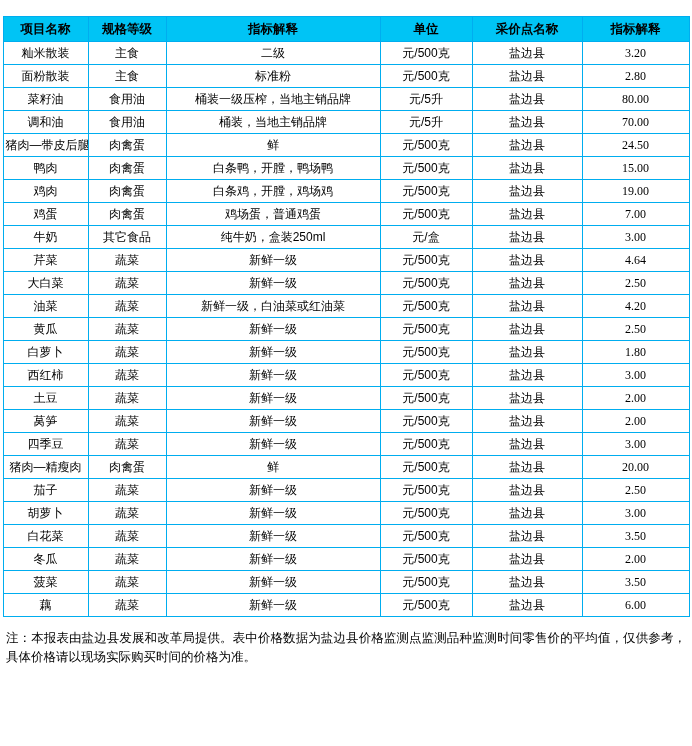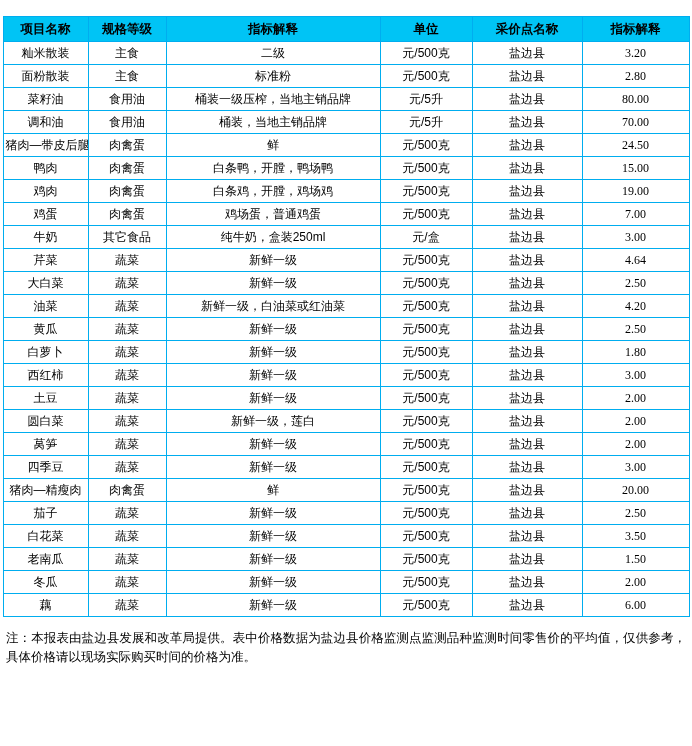--- a/index.html
+++ b/index.html
@@ -215,82 +215,82 @@
         </tr>
         <tr>
           <td class="name-cell">土豆</td>
           <td>蔬菜</td>
           <td>新鲜一级</td>
           <td>元/500克</td>
           <td>盐边县</td>
           <td class="price-cell">2.00</td>
         </tr>
         <tr>
-          <td class="name-cell">圆白菜</td>
-          <td>蔬菜</td>
-          <td>新鲜一级，莲白</td>
+          <td class="name-cell">莴笋</td>
+          <td>蔬菜</td>
+          <td>新鲜一级</td>
           <td>元/500克</td>
           <td>盐边县</td>
           <td class="price-cell">2.00</td>
         </tr>
         <tr>
-          <td class="name-cell">莴笋</td>
+          <td class="name-cell">四季豆</td>
+          <td>蔬菜</td>
+          <td>新鲜一级</td>
+          <td>元/500克</td>
+          <td>盐边县</td>
+          <td class="price-cell">3.00</td>
+        </tr>
+        <tr>
+          <td class="name-cell">猪肉—精瘦肉</td>
+          <td>肉禽蛋</td>
+          <td>鲜</td>
+          <td>元/500克</td>
+          <td>盐边县</td>
+          <td class="price-cell">20.00</td>
+        </tr>
+        <tr>
+          <td class="name-cell">茄子</td>
+          <td>蔬菜</td>
+          <td>新鲜一级</td>
+          <td>元/500克</td>
+          <td>盐边县</td>
+          <td class="price-cell">2.50</td>
+        </tr>
+        <tr>
+          <td class="name-cell">胡萝卜</td>
+          <td>蔬菜</td>
+          <td>新鲜一级</td>
+          <td>元/500克</td>
+          <td>盐边县</td>
+          <td class="price-cell">3.00</td>
+        </tr>
+        <tr>
+          <td class="name-cell">白花菜</td>
+          <td>蔬菜</td>
+          <td>新鲜一级</td>
+          <td>元/500克</td>
+          <td>盐边县</td>
+          <td class="price-cell">3.50</td>
+        </tr>
+        <tr>
+          <td class="name-cell">冬瓜</td>
           <td>蔬菜</td>
           <td>新鲜一级</td>
           <td>元/500克</td>
           <td>盐边县</td>
           <td class="price-cell">2.00</td>
         </tr>
         <tr>
-          <td class="name-cell">四季豆</td>
-          <td>蔬菜</td>
-          <td>新鲜一级</td>
-          <td>元/500克</td>
-          <td>盐边县</td>
-          <td class="price-cell">3.00</td>
-        </tr>
-        <tr>
-          <td class="name-cell">猪肉—精瘦肉</td>
-          <td>肉禽蛋</td>
-          <td>鲜</td>
-          <td>元/500克</td>
-          <td>盐边县</td>
-          <td class="price-cell">20.00</td>
-        </tr>
-        <tr>
-          <td class="name-cell">茄子</td>
-          <td>蔬菜</td>
-          <td>新鲜一级</td>
-          <td>元/500克</td>
-          <td>盐边县</td>
-          <td class="price-cell">2.50</td>
-        </tr>
-        <tr>
-          <td class="name-cell">白花菜</td>
+          <td class="name-cell">菠菜</td>
           <td>蔬菜</td>
           <td>新鲜一级</td>
           <td>元/500克</td>
           <td>盐边县</td>
           <td class="price-cell">3.50</td>
-        </tr>
-        <tr>
-          <td class="name-cell">老南瓜</td>
-          <td>蔬菜</td>
-          <td>新鲜一级</td>
-          <td>元/500克</td>
-          <td>盐边县</td>
-          <td class="price-cell">1.50</td>
-        </tr>
-        <tr>
-          <td class="name-cell">冬瓜</td>
-          <td>蔬菜</td>
-          <td>新鲜一级</td>
-          <td>元/500克</td>
-          <td>盐边县</td>
-          <td class="price-cell">2.00</td>
         </tr>
         <tr>
           <td class="name-cell">藕</td>
           <td>蔬菜</td>
           <td>新鲜一级</td>
           <td>元/500克</td>
           <td>盐边县</td>
           <td class="price-cell">6.00</td>
         </tr>
       </tbody>

